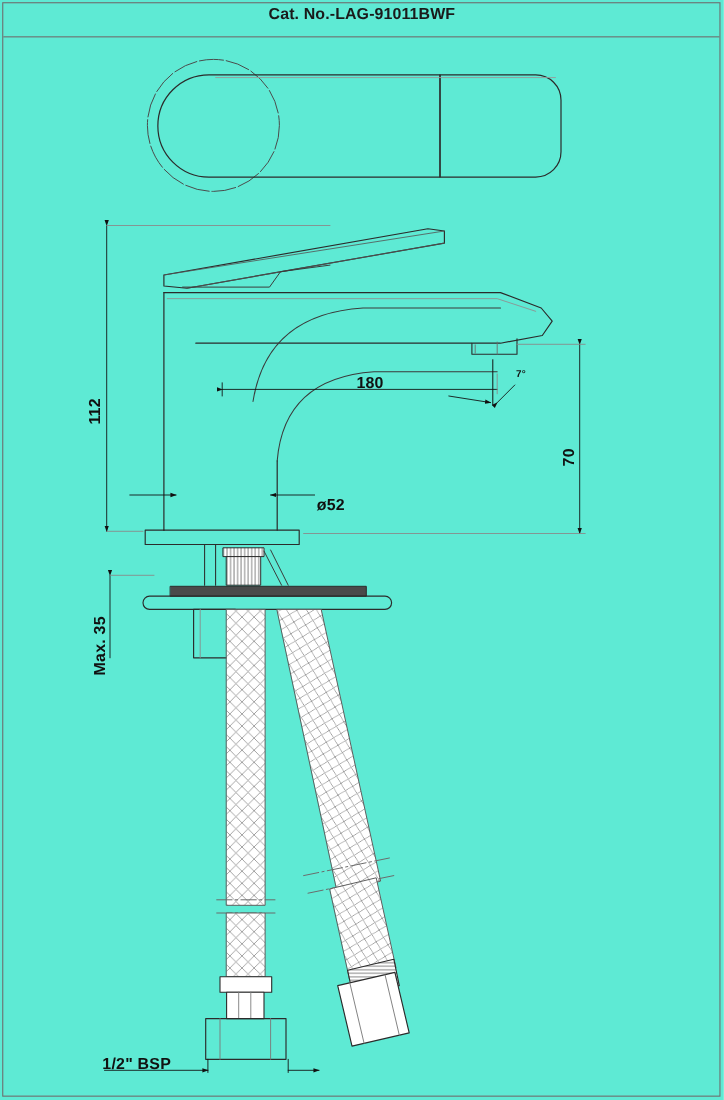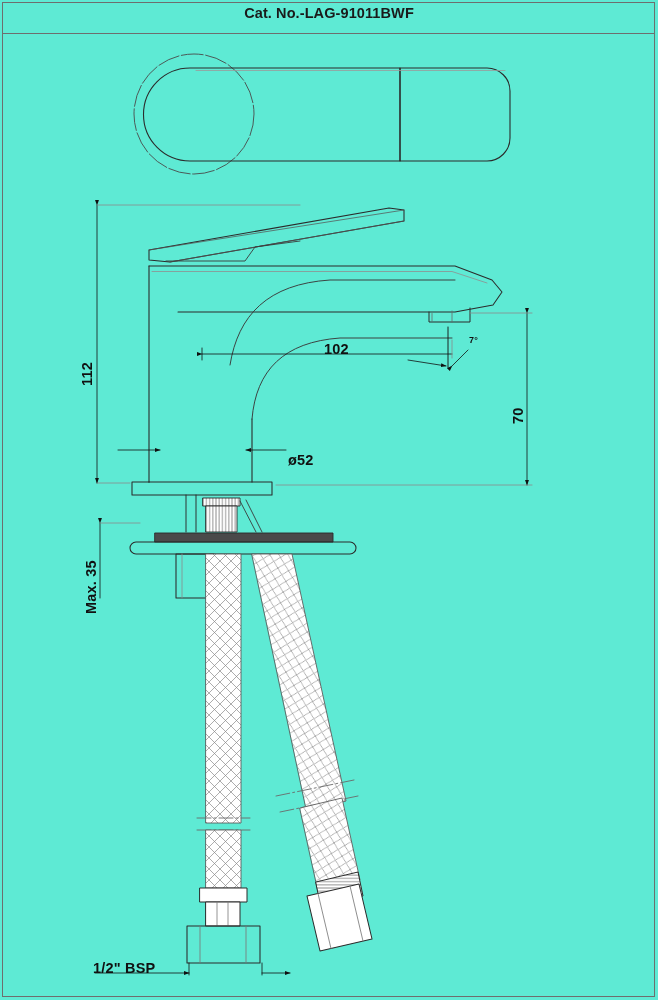--- a/index.html
+++ b/index.html
@@ -252,21 +252,21 @@
           <path d="M448,327 L448,368" stroke="#111" stroke-width="0.9"></path>
           <path d="M408,360 L446,366" marker-end="url(#arrEnd)"></path>
           <path d="M452,366 L468,350" marker-start="url(#arrStart)"></path>
         </g>
       </g>
     </g>
   </svg>
 
   <div class="dim-label rot90" style="left:95px; top:370px;">112</div>
 
-  <div class="dim-label" style="left:324px; top:341px;">102</div>
+  <div class="dim-label" style="left:324px; top:341px;">180</div>
 
   <div class="dim-label" style="left:288px; top:452px;">ø52</div>
 
   <div class="dim-label rot90" style="left:526px; top:408px;">70</div>
 
   <div class="dim-label rot90" style="left:99px; top:598px;">Max. 35</div>
 
   <div class="dim-label" style="left:93px; top:960px;">1/2" BSP</div>
 
   <div class="dim-label small-ang" style="left:469px; top:335px;">7°</div>

